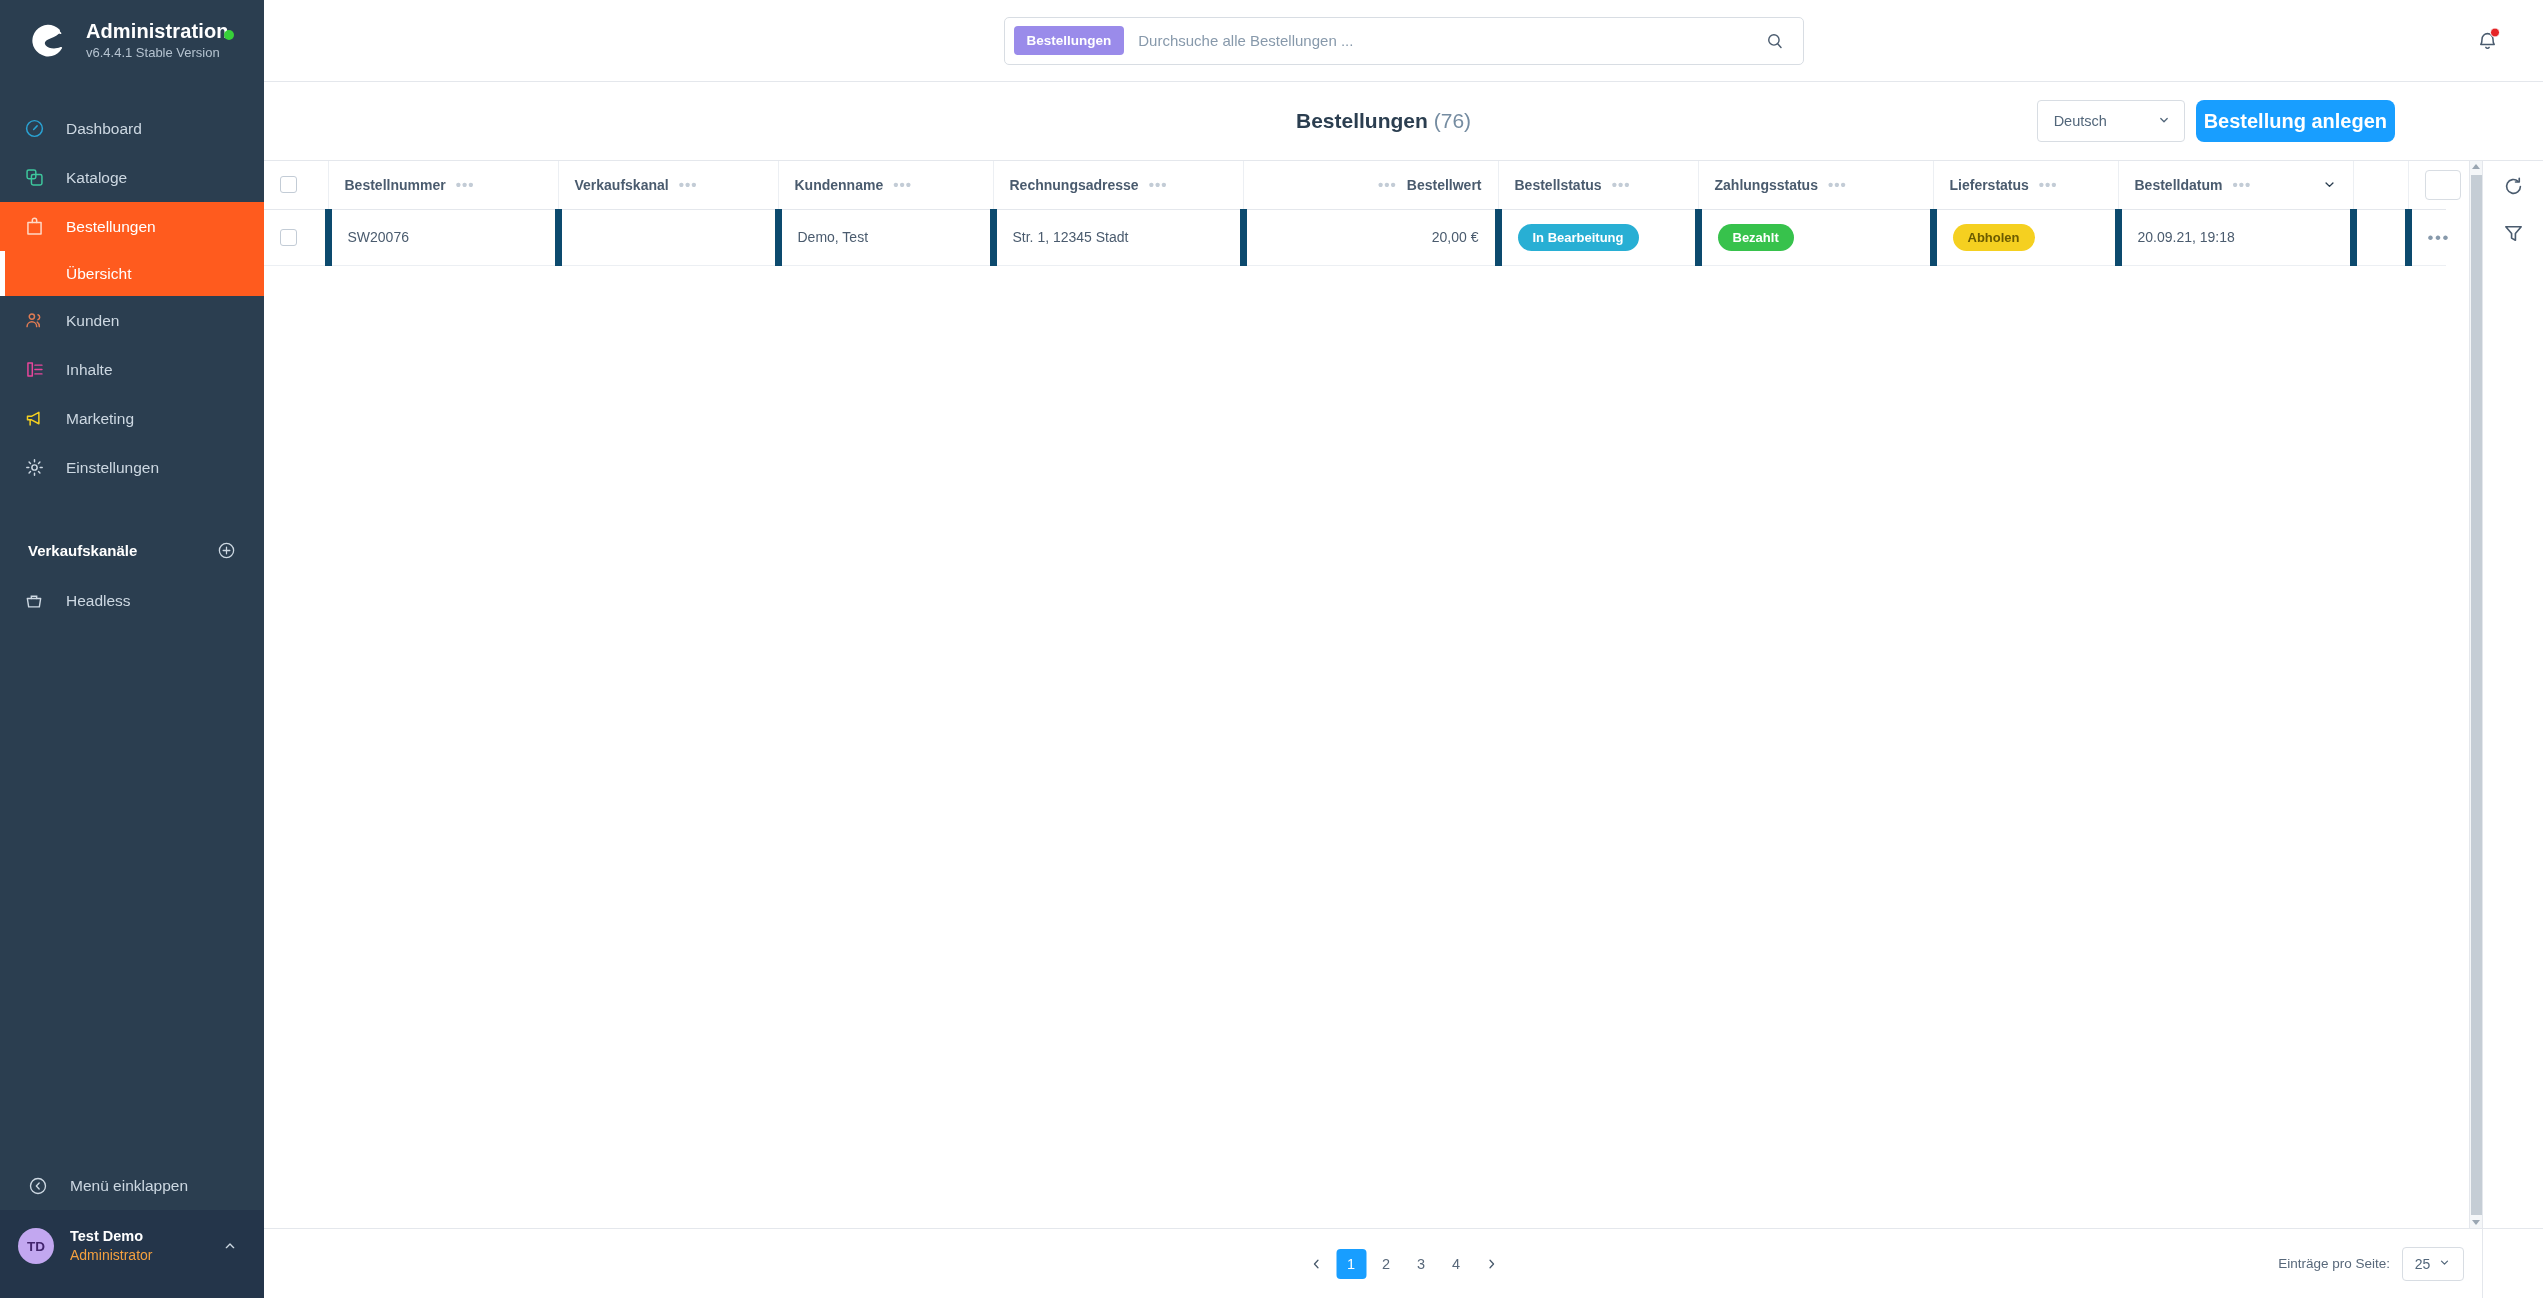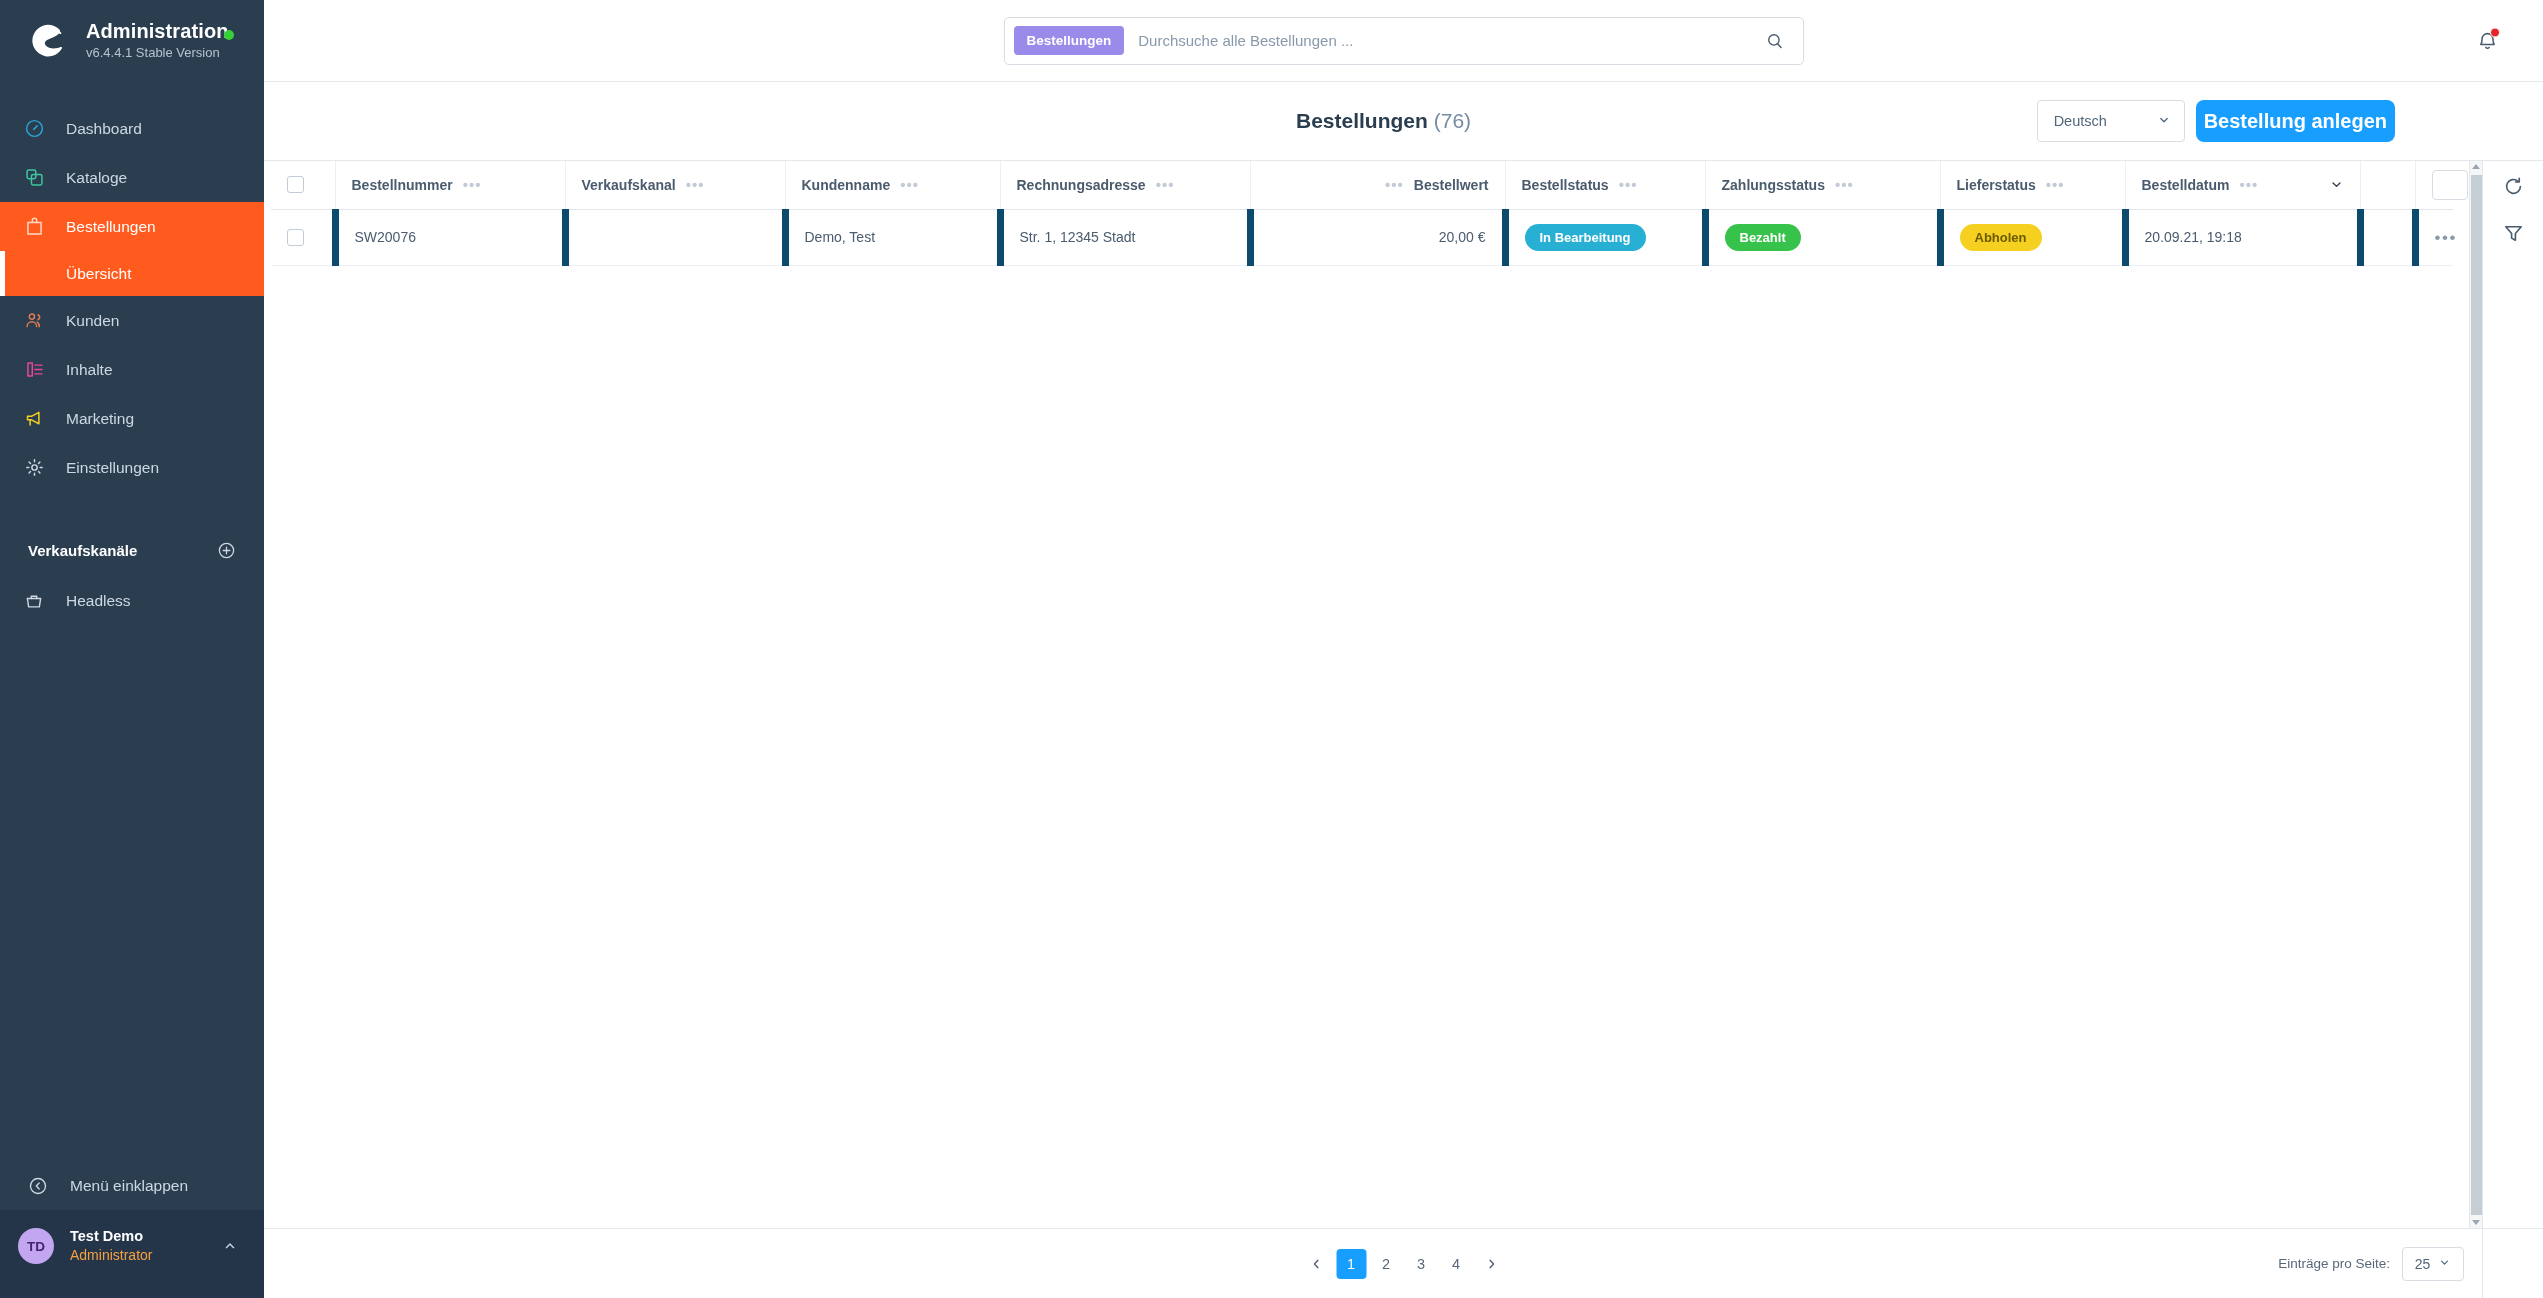--- a/index.html
+++ b/index.html
@@ -190,21 +190,21 @@
     padding: 0 8px; cursor: pointer; white-space: nowrap;
   }
 
   
   .tablearea {
     flex: 1; position: relative; min-height: 0;
     border-top: 1px solid #e4e7ec;
     display: flex;
   }
   .tablescroll { flex: 1; overflow: hidden; position: relative; }
-  table { border-collapse: collapse; width: 2182px; table-layout: fixed; margin-left: 7px; }
+  table { border-collapse: collapse; width: 2182px; table-layout: fixed; }
   thead th {
     height: 48px;
     background: #fff;
     border-bottom: 1px solid #e4e7ec;
     border-right: 1px solid #eceff3;
     font-size: 14px; font-weight: bold; color: #4a5b6e;
     text-align: left;
     padding: 0 16px;
     white-space: nowrap;
     vertical-align: middle;

